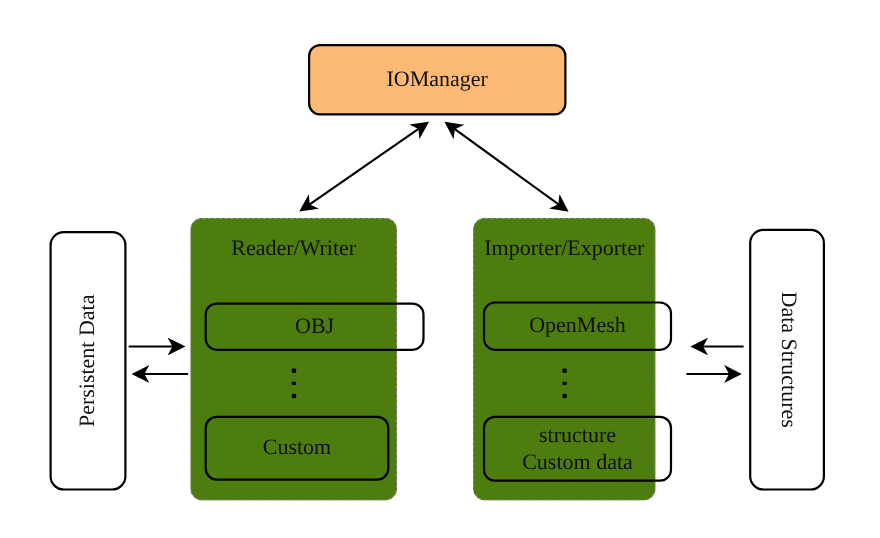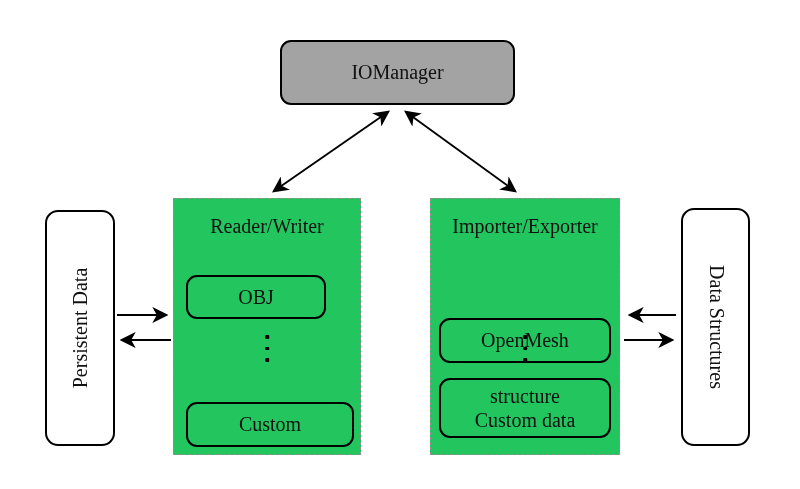--- a/index.html
+++ b/index.html
@@ -23,21 +23,21 @@
     pointer-events: none;
   }
   
   .io-box {
     position: absolute;
     left: 280px; top: 40px;
     width: 235px; height: 65px;
     box-sizing: border-box;
     border: 2.5px solid #000000;
     border-radius: 11px;
-    background: #a3a3a3;
+    background: #fdba74;
     display: flex;
     align-items: center;
     justify-content: center;
     font-size: 20px;
   }
   
   .side-box {
     position: absolute;
     box-sizing: border-box;
     border: 2.5px solid #000000;
@@ -53,27 +53,27 @@
   .side-box.left  { left: 45px;  top: 210px; width: 70px; height: 236px; }
   .side-box.right { left: 681px; top: 208px; width: 69px; height: 238px; }
   .side-box.left  .vtext { transform: translate(-50%, -50%) rotate(-90deg); }
   .side-box.right .vtext { transform: translate(-50%, -50%) rotate(90deg); }
   
   .panel {
     position: absolute;
     top: 198px;
     height: 257px;
     box-sizing: border-box;
-    background: #22c55e;
+    background: #4d7c0f;
     border: 1.6px dashed #8f8f8f;
-    border-radius: 0;
+    border-radius: 11px;
     padding-left: 28px;
   }
   .panel.p1 { left: 173px; width: 188px; }
-  .panel.p2 { left: 430px; width: 190px; }
+  .panel.p2 { left: 430px; width: 166px; }
   .panel-title {
     position: absolute;
     left: 0; right: 0;
     top: 16px;
     text-align: center;
     font-size: 20px;
     white-space: nowrap;
   }
   
   .inner-box {
@@ -84,23 +84,23 @@
     background: transparent;
     display: flex;
     flex-direction: column;
     align-items: center;
     justify-content: center;
     font-size: 20px;
     line-height: 1.22;
     text-align: center;
   }
   .inner-box span:empty { display: none; }
-  .p1 .inner-box.b1 { left: 12px; top: 76px;  width: 140px; height: 44px; }
-  .p1 .inner-box.b2 { left: 12px; top: 179px; width: 168px; height: 45px; margin-top: 24px; }
-  .p2 .inner-box.b1 { left: 8px;  top: 75px;  width: 172px; height: 45px; margin-top: 44px; }
+  .p1 .inner-box.b1 { left: 12px; top: 76px;  width: 200px; height: 44px; }
+  .p1 .inner-box.b2 { left: 12px; top: 179px; width: 168px; height: 59px; }
+  .p2 .inner-box.b1 { left: 8px;  top: 75px;  width: 172px; height: 45px; }
   .p2 .inner-box.b2 { left: 8px;  top: 179px; width: 172px; height: 60px; }
   
   .vdots {
     position: absolute;
     left: 50%;
     top: 136px;
     transform: translateX(-50%);
     display: flex;
     flex-direction: column;
     align-items: center;

